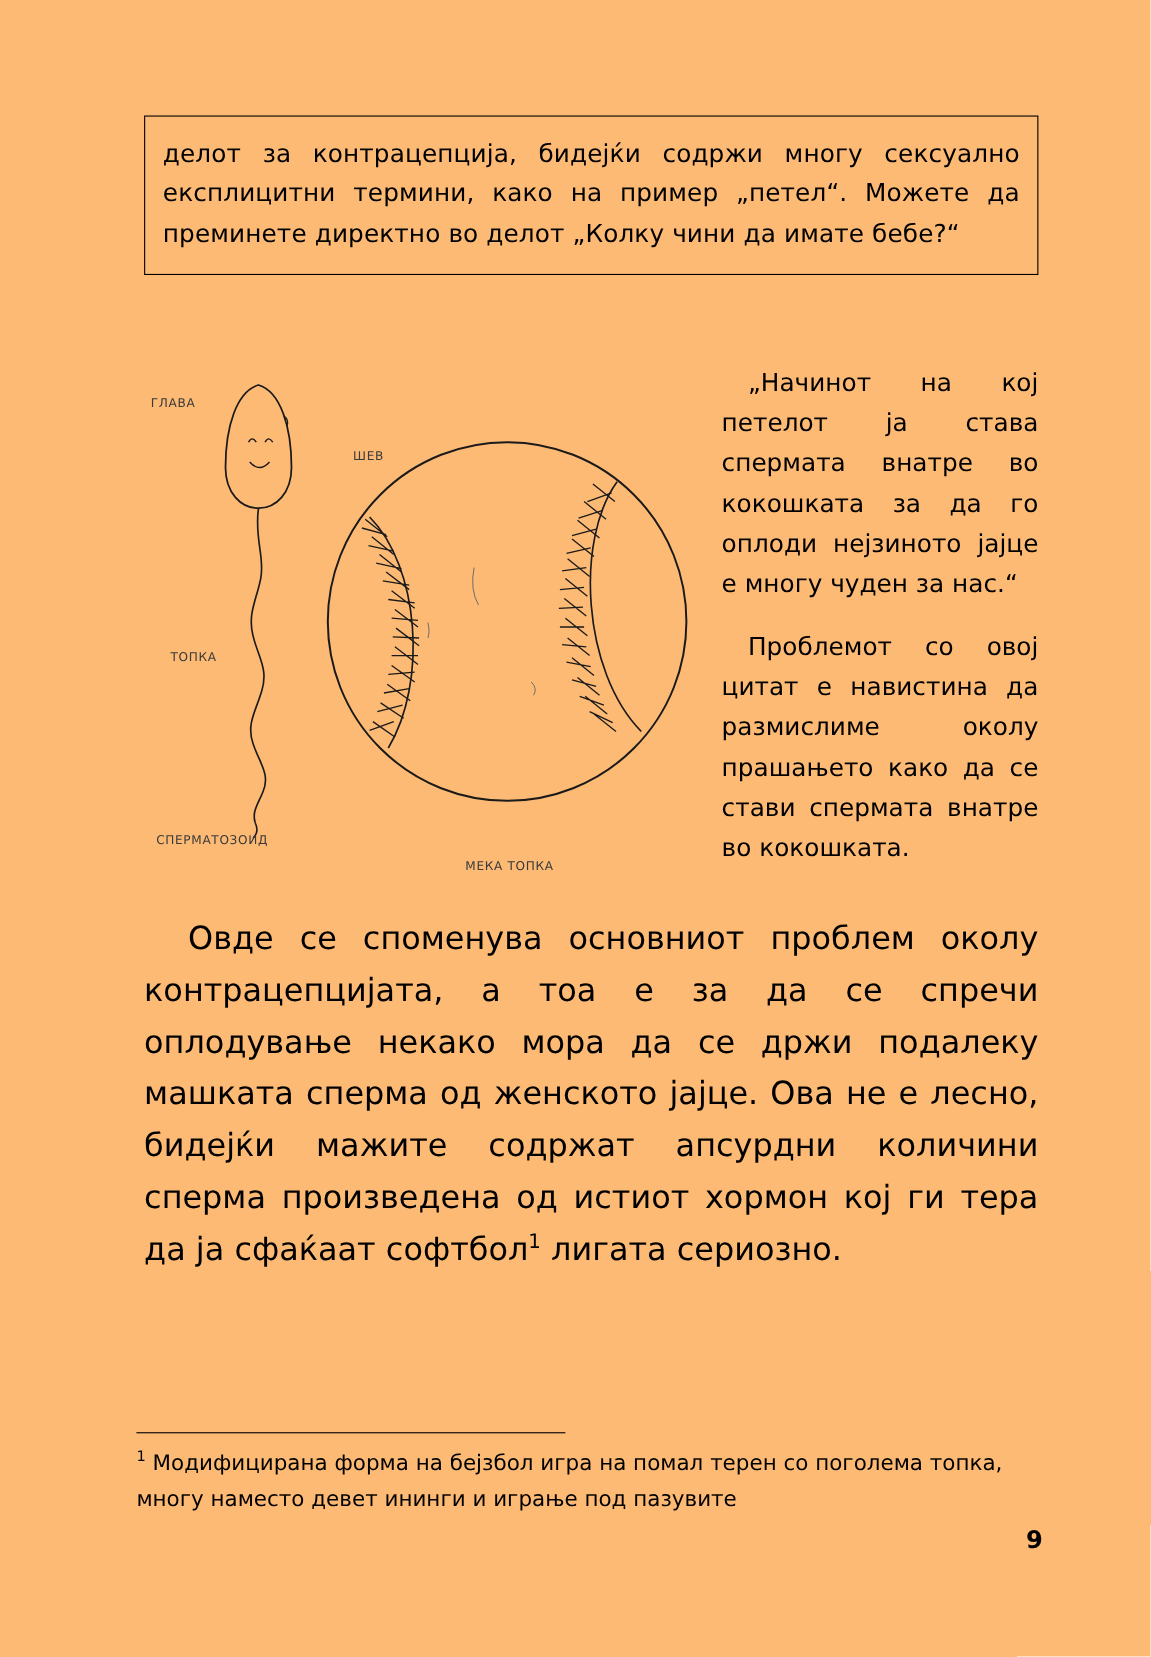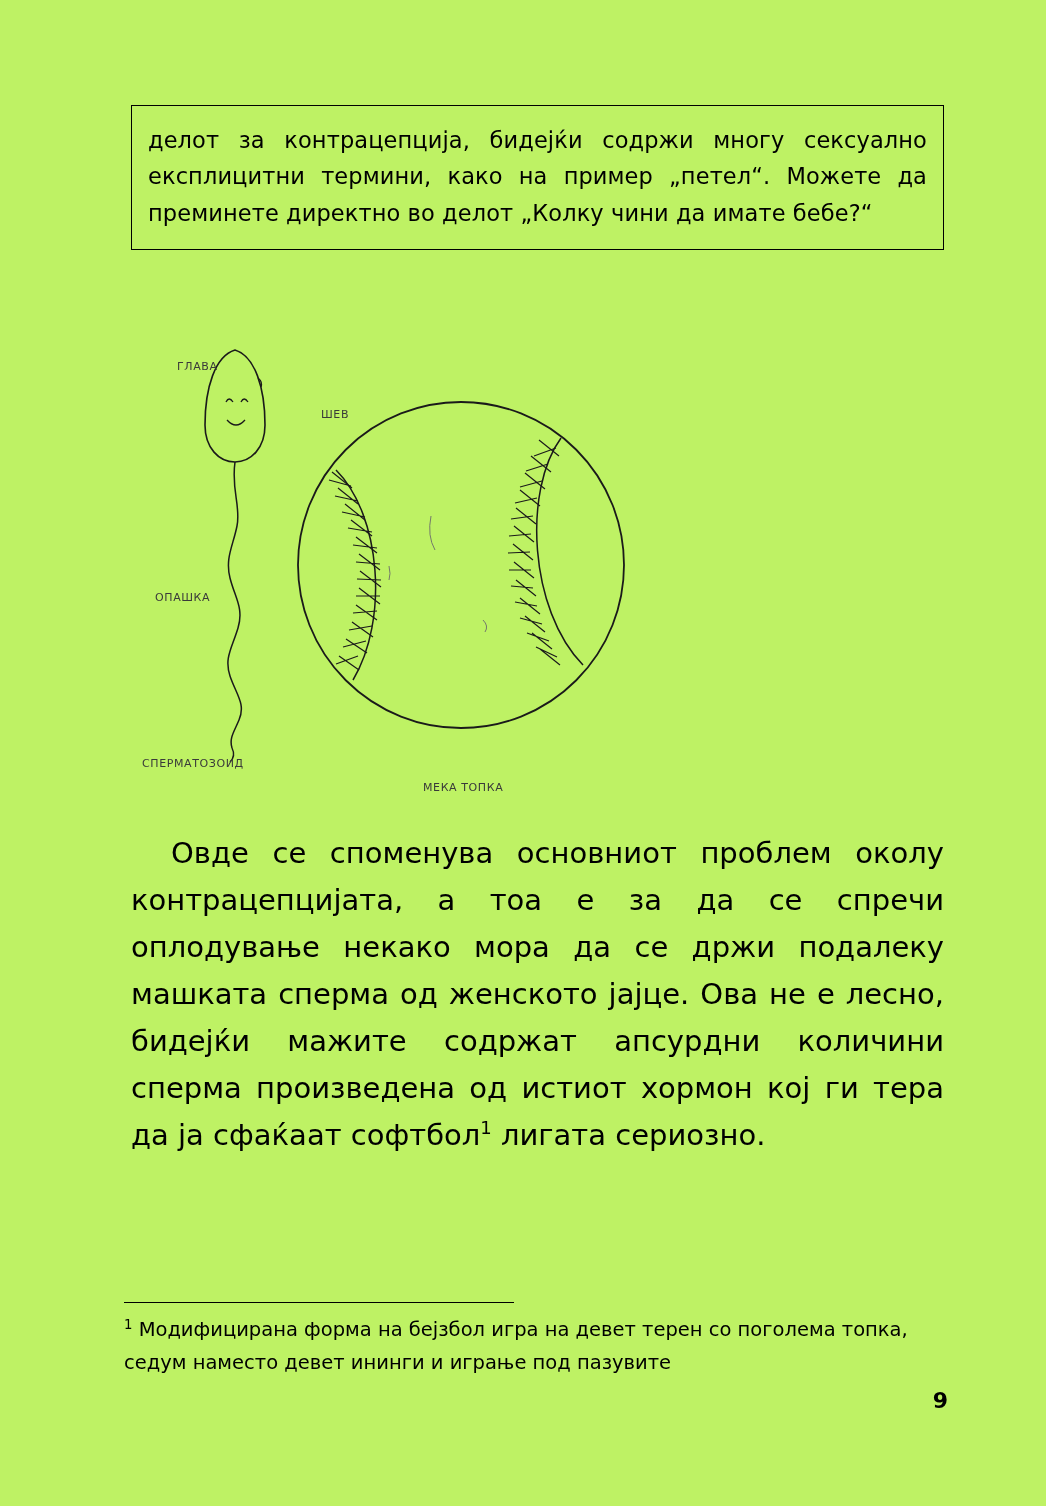--- a/index.html
+++ b/index.html
@@ -9,21 +9,21 @@
   }
   body {
     font-family: "DejaVu Sans", sans-serif;
     color: #000000;
   }
   .page {
     position: relative;
     width: 1046px;
     height: 1506px;
     margin: 0 auto;
-    background: #bef264;
+    background: #fdba74;
     overflow: hidden;
   }
 
   
   .callout {
     position: absolute;
     left: 131px;
     top: 105px;
     width: 813px;
     box-sizing: border-box;
@@ -57,21 +57,21 @@
   .figure svg { display: block; }
 
   .fig-label {
     position: absolute;
     font-size: 11px;
     letter-spacing: 0.6px;
     color: #3a3a3a;
     font-family: "DejaVu Sans", sans-serif;
     white-space: nowrap;
   }
-  .lbl-head   { left: 6px;   top: 40px; margin-left: 40px; }
+  .lbl-head   { left: 6px;   top: 40px; }
   .lbl-tail   { left: 24px;  top: 271px; }
   .lbl-sperm  { left: 11px;  top: 437px; }
   .lbl-seam   { left: 190px; top: 88px; }
   .lbl-ball   { left: 292px; top: 461px; }
 
   
   .right-col {
     position: absolute;
     left: 525px;
     top: 10px;
@@ -204,31 +204,35 @@
 
           <g stroke-width="0.9" stroke="#6b6b6b">
             <path d="M300 196 q-4 20 4 34"></path>
             <path d="M258 246 q2 8 0 14"></path>
             <path d="M352 300 q6 6 2 12"></path>
           </g>
         </g>
       </svg>
 
       <span class="fig-label lbl-head">ГЛАВА</span>
-      <span class="fig-label lbl-tail">ОПАШКА</span>
+      <span class="fig-label lbl-tail">ТОПКА</span>
       <span class="fig-label lbl-sperm">СПЕРМАТОЗОИД</span>
       <span class="fig-label lbl-seam">ШЕВ</span>
       <span class="fig-label lbl-ball">МЕКА ТОПКА</span>
     </div>
 
+    <div class="right-col">
+      <p class="quote">„Начинот на кој петелот ја става спермата внатре во кокошката за да го оплоди нејзиното јајце е многу чуден за нас.“</p>
+      <p class="para2">Проблемот со овој цитат е навистина да размислиме околу прашањето како да се стави спермата внатре во кокошката.</p>
+    </div>
   </div>
 
   <div class="body-text">
     <p><span>Овде се споменува основниот проблем околу контрацепцијата, а тоа е за да се спречи оплодување некако мора да се држи подалеку машката сперма од женското јајце. Ова не е лесно, бидејќи мажите содржат апсурдни количини сперма произведена од истиот хормон кој ги тера да ја сфаќаат софтбол</span><sup>1</sup><span> лигата сериозно.</span></p>
   </div>
 
   <div class="footnote-rule"></div>
   <div class="footnote">
-    <p><sup>1</sup><span> Модифицирана форма на бејзбол игра на девет терен со поголема топка, седум наместо девет ининги и играње под пазувите</span></p>
+    <p><sup>1</sup><span> Модифицирана форма на бејзбол игра на помал терен со поголема топка, многу наместо девет ининги и играње под пазувите</span></p>
   </div>
 
   <div class="page-number">9</div>
 </div>
 
 </body></html>

